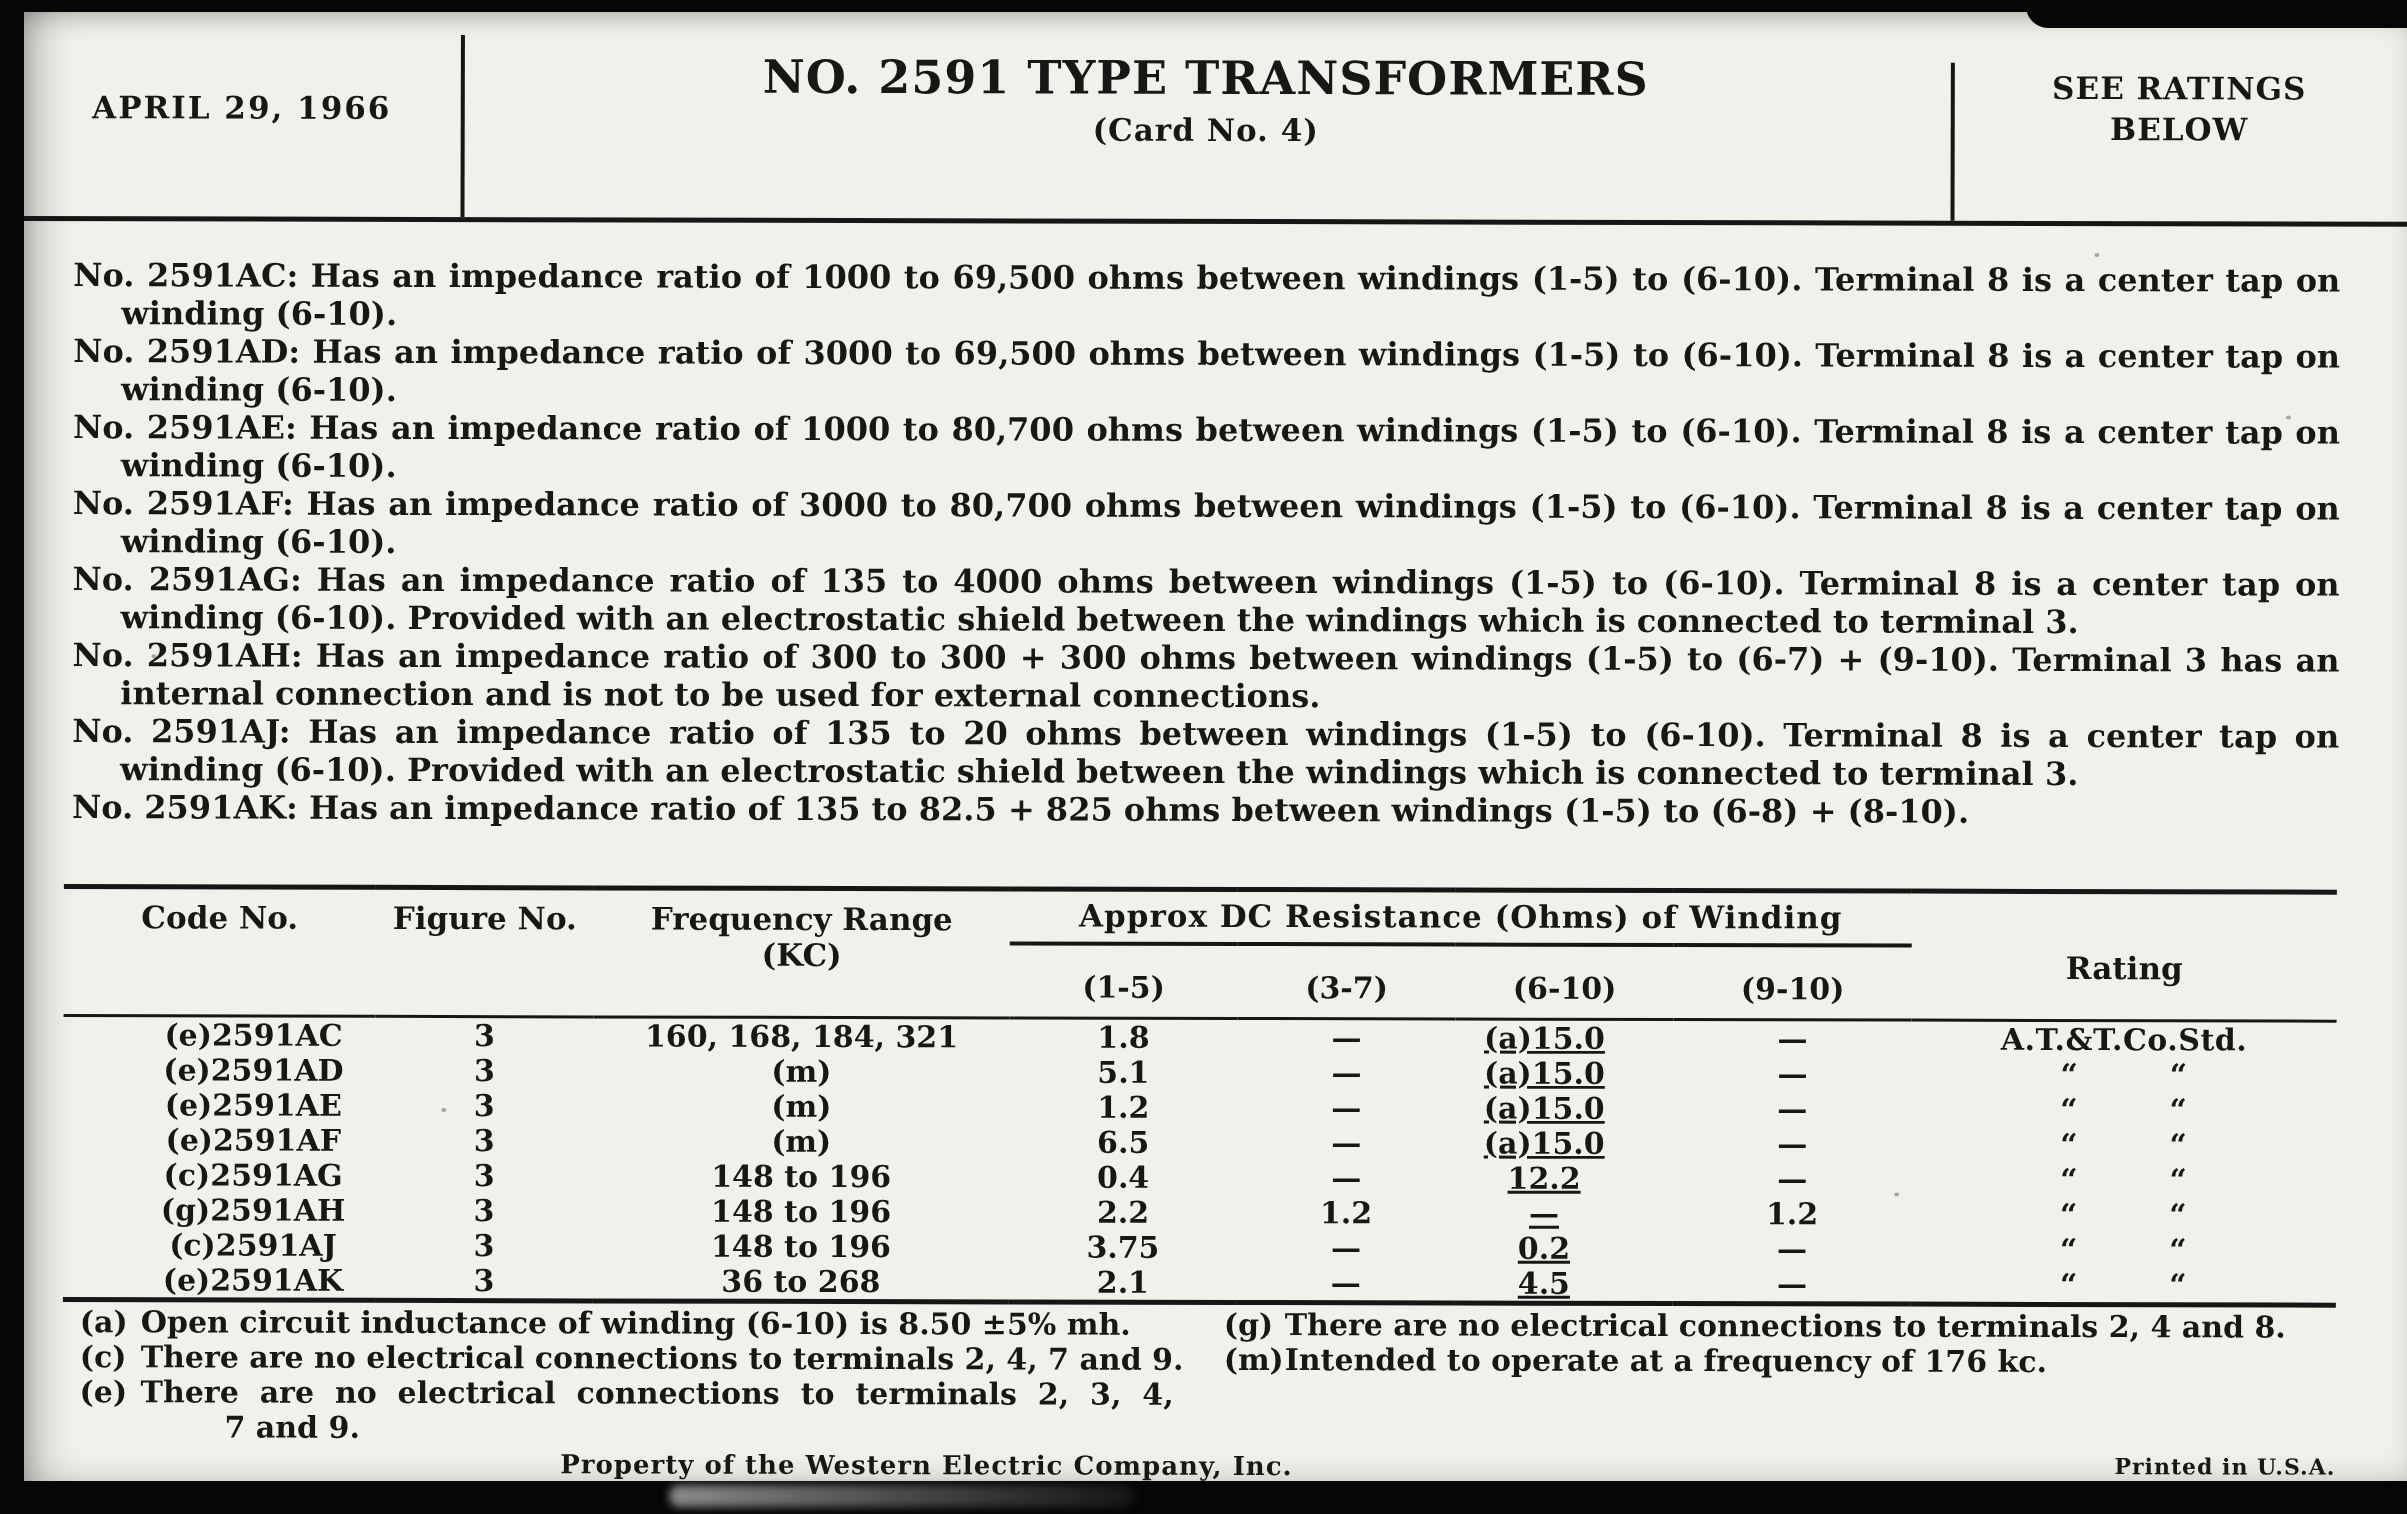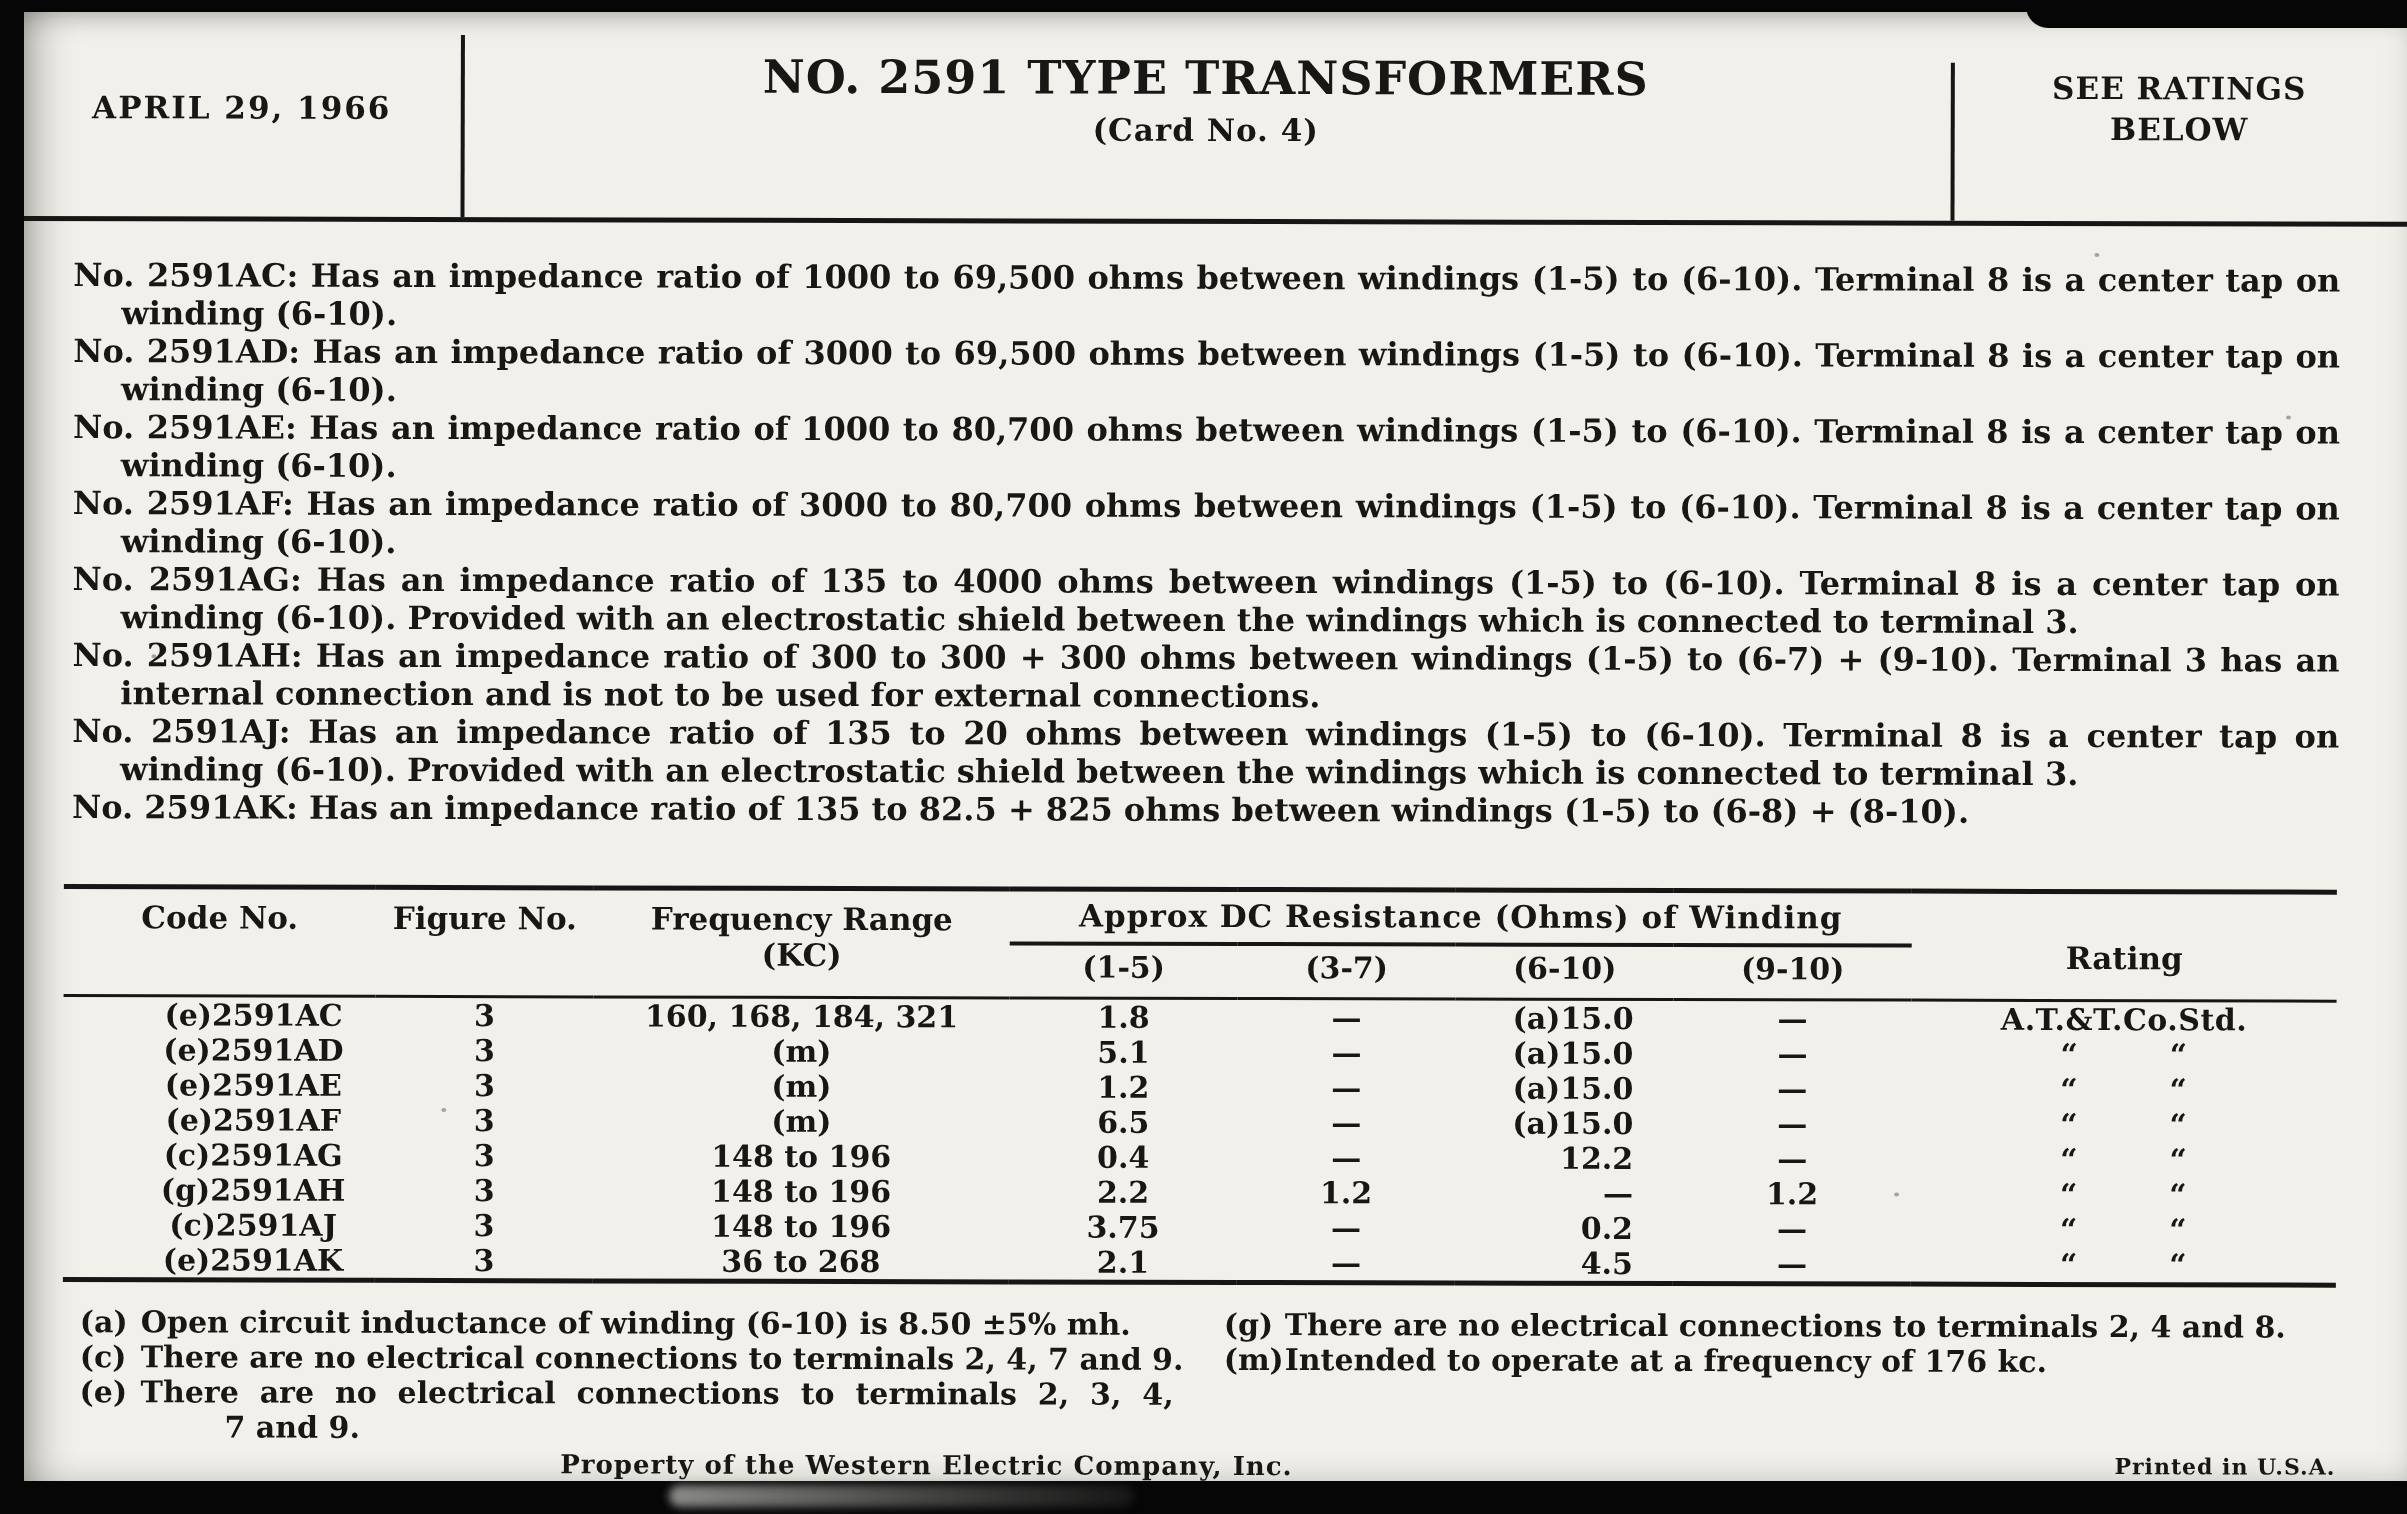--- a/index.html
+++ b/index.html
@@ -44,26 +44,26 @@
 
   
   .tbl-wrap { position:absolute; left:42px; top:872px; }
   table { table-layout:fixed; width:2271px; border-collapse:collapse;
           border-top:5px solid #161616; border-bottom:5px solid #161616; }
   col.c1{width:312px} col.c2{width:218px} col.c3{width:416px} col.c4{width:228px}
   col.c5{width:218px} col.c6{width:218px} col.c7{width:238px} col.c8{width:425px}
   th { font-weight:bold; text-align:center; }
   .th-main  { vertical-align:top; padding-top:10px; font-size:31px; border-bottom:3px solid #161616; }
   .th-group { font-size:31px; letter-spacing:1px; padding:6px 0 8px; border-bottom:4px solid #161616; }
-  .th-sub   { font-size:30px; padding:4px 0 12px; vertical-align:middle; border-bottom:3px solid #161616; }
+  .th-sub   { font-size:30px; padding:24px 0 12px; vertical-align:middle; border-bottom:3px solid #161616; }
   .th-rating{ vertical-align:middle; padding-top:22px; font-size:31px; border-bottom:3px solid #161616; }
   .th-freq-line { line-height:36px; }
   tbody td { font-size:30px; height:35px; line-height:35px; text-align:center; vertical-align:middle; }
   td.c-code { text-align:center; padding-left:68px; }
-  td.c-w610 { text-align:right; padding-right:40px; }
+  td.c-w610 { text-align:center; padding-right:40px;text-decoration:underline; }
   td.c-rating { letter-spacing:0.5px; }
 
   
   .footnotes { position:absolute; left:59px; top:1292px; width:2267px; display:flex; }
   .fn-col-left  { width:1094px; }
   .fn-col-right { width:1109px; margin-left:50px; }
   .fn { font-size:30px; line-height:35px; white-space:nowrap; }
   .fn-wrap1 { font-size:30px; line-height:35px; text-align:justify; text-align-last:justify; }
   .fn-wrap2 { font-size:30px; line-height:35px; padding-left:145px; }
   .fn-label { display:inline-block; width:61px; }

